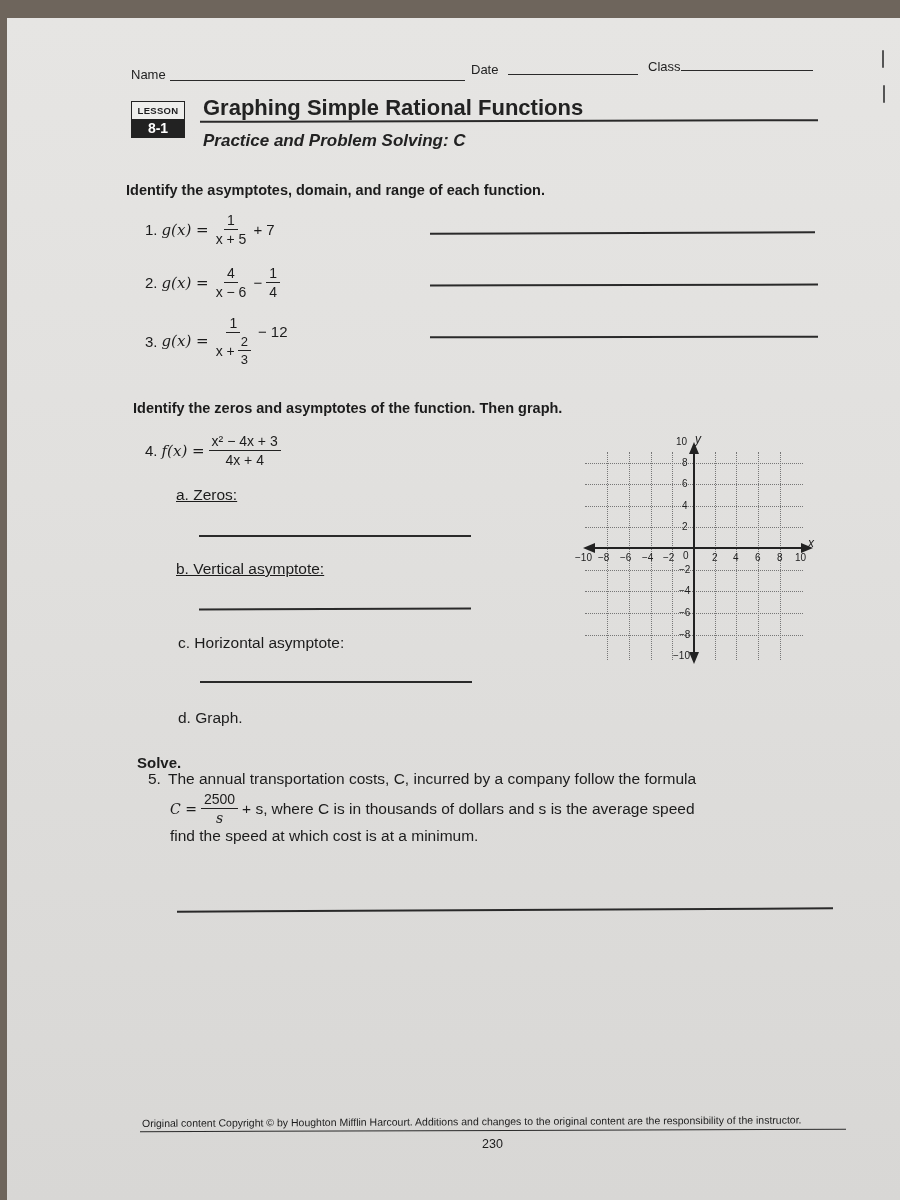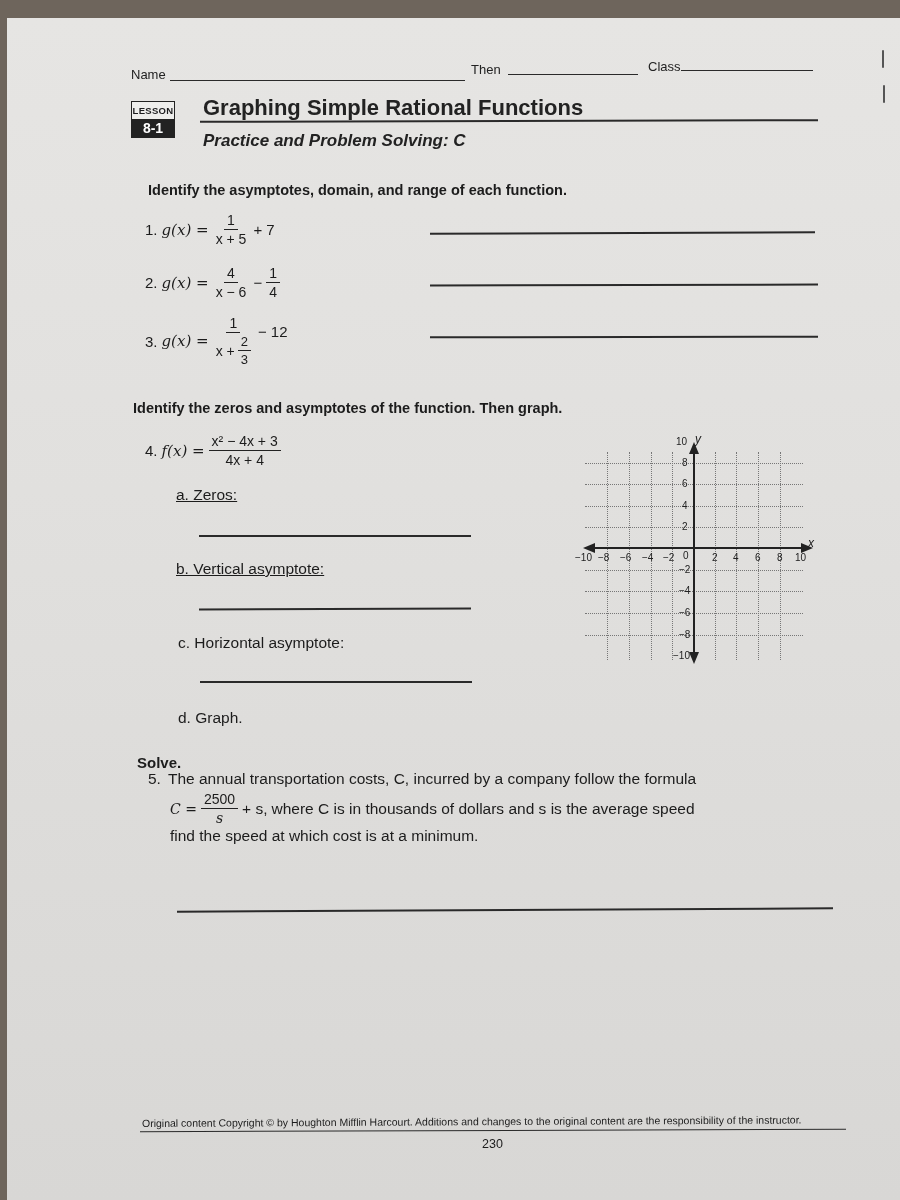--- a/index.html
+++ b/index.html
@@ -17,21 +17,21 @@
       background: linear-gradient(180deg, #e6e5e3 0%, #e1e0de 40%, #d8d7d5 100%);
     }
     .abs { position: absolute; }
     .line { position: absolute; height: 1.5px; background: #2a2a2a; }
     .thin { height: 1px; }
 
     .hdr-label { font-size: 13px; color: #222; }
 
     .lesson-box {
       position: absolute; left: 131px; top: 101px;
-      width: 44px; height: 37px;
+      width: 54px; height: 37px;
       border: 1.5px solid #222;
     }
     .lesson-top {
       height: 17px; font-size: 9.5px; font-weight: bold;
       text-align: center; line-height: 17px; letter-spacing: 0.3px;
       background: #eeeeec;
     }
     .lesson-bot {
       height: 18px; background: #222; color: #fff;
       font-weight: bold; font-size: 14px; text-align: center; line-height: 18px;
@@ -66,34 +66,34 @@
 </head>
 <body>
 
 <div class="paper"></div>
 
 <div class="mark" style="left:882px; top:50px; height:18px;"></div>
 <div class="mark" style="left:883px; top:85px; height:18px;"></div>
 
 <div class="abs hdr-label" style="left:131px; top:67px;">Name</div>
 <div class="line thin" style="left:170px; top:80px; width:295px;"></div>
-<div class="abs hdr-label" style="left:471px; top:62px;">Then</div>
+<div class="abs hdr-label" style="left:471px; top:62px;">Date</div>
 <div class="line thin" style="left:508px; top:74px; width:130px;"></div>
 <div class="abs hdr-label" style="left:648px; top:59px;">Class</div>
 <div class="line thin" style="left:681px; top:70px; width:132px;"></div>
 
 <div class="lesson-box">
   <div class="lesson-top">LESSON</div>
   <div class="lesson-bot">8-1</div>
 </div>
 <div class="abs title" style="left:203px; top:95px;">Graphing Simple Rational Functions</div>
 <div class="line" style="left:200px; top:120px; width:618px; transform: rotate(-0.15deg);"></div>
 <div class="abs subtitle" style="left:203px; top:131px;">Practice and Problem Solving: C</div>
 
-<div class="abs section-head" style="left:148px; top:182px;">Identify the asymptotes, domain, and range of each function.</div>
+<div class="abs section-head" style="left:126px; top:182px;">Identify the asymptotes, domain, and range of each function.</div>
 
 <div class="abs q" style="left:145px; top:213px; display:flex; align-items:center; gap:4px;">
   <span>1.</span>
   <span class="it">g(x) =</span>
   <span class="frac">
     <span class="num">1</span>
     <span class="den">x + 5</span>
   </span>
   <span>+ 7</span>
 </div>

